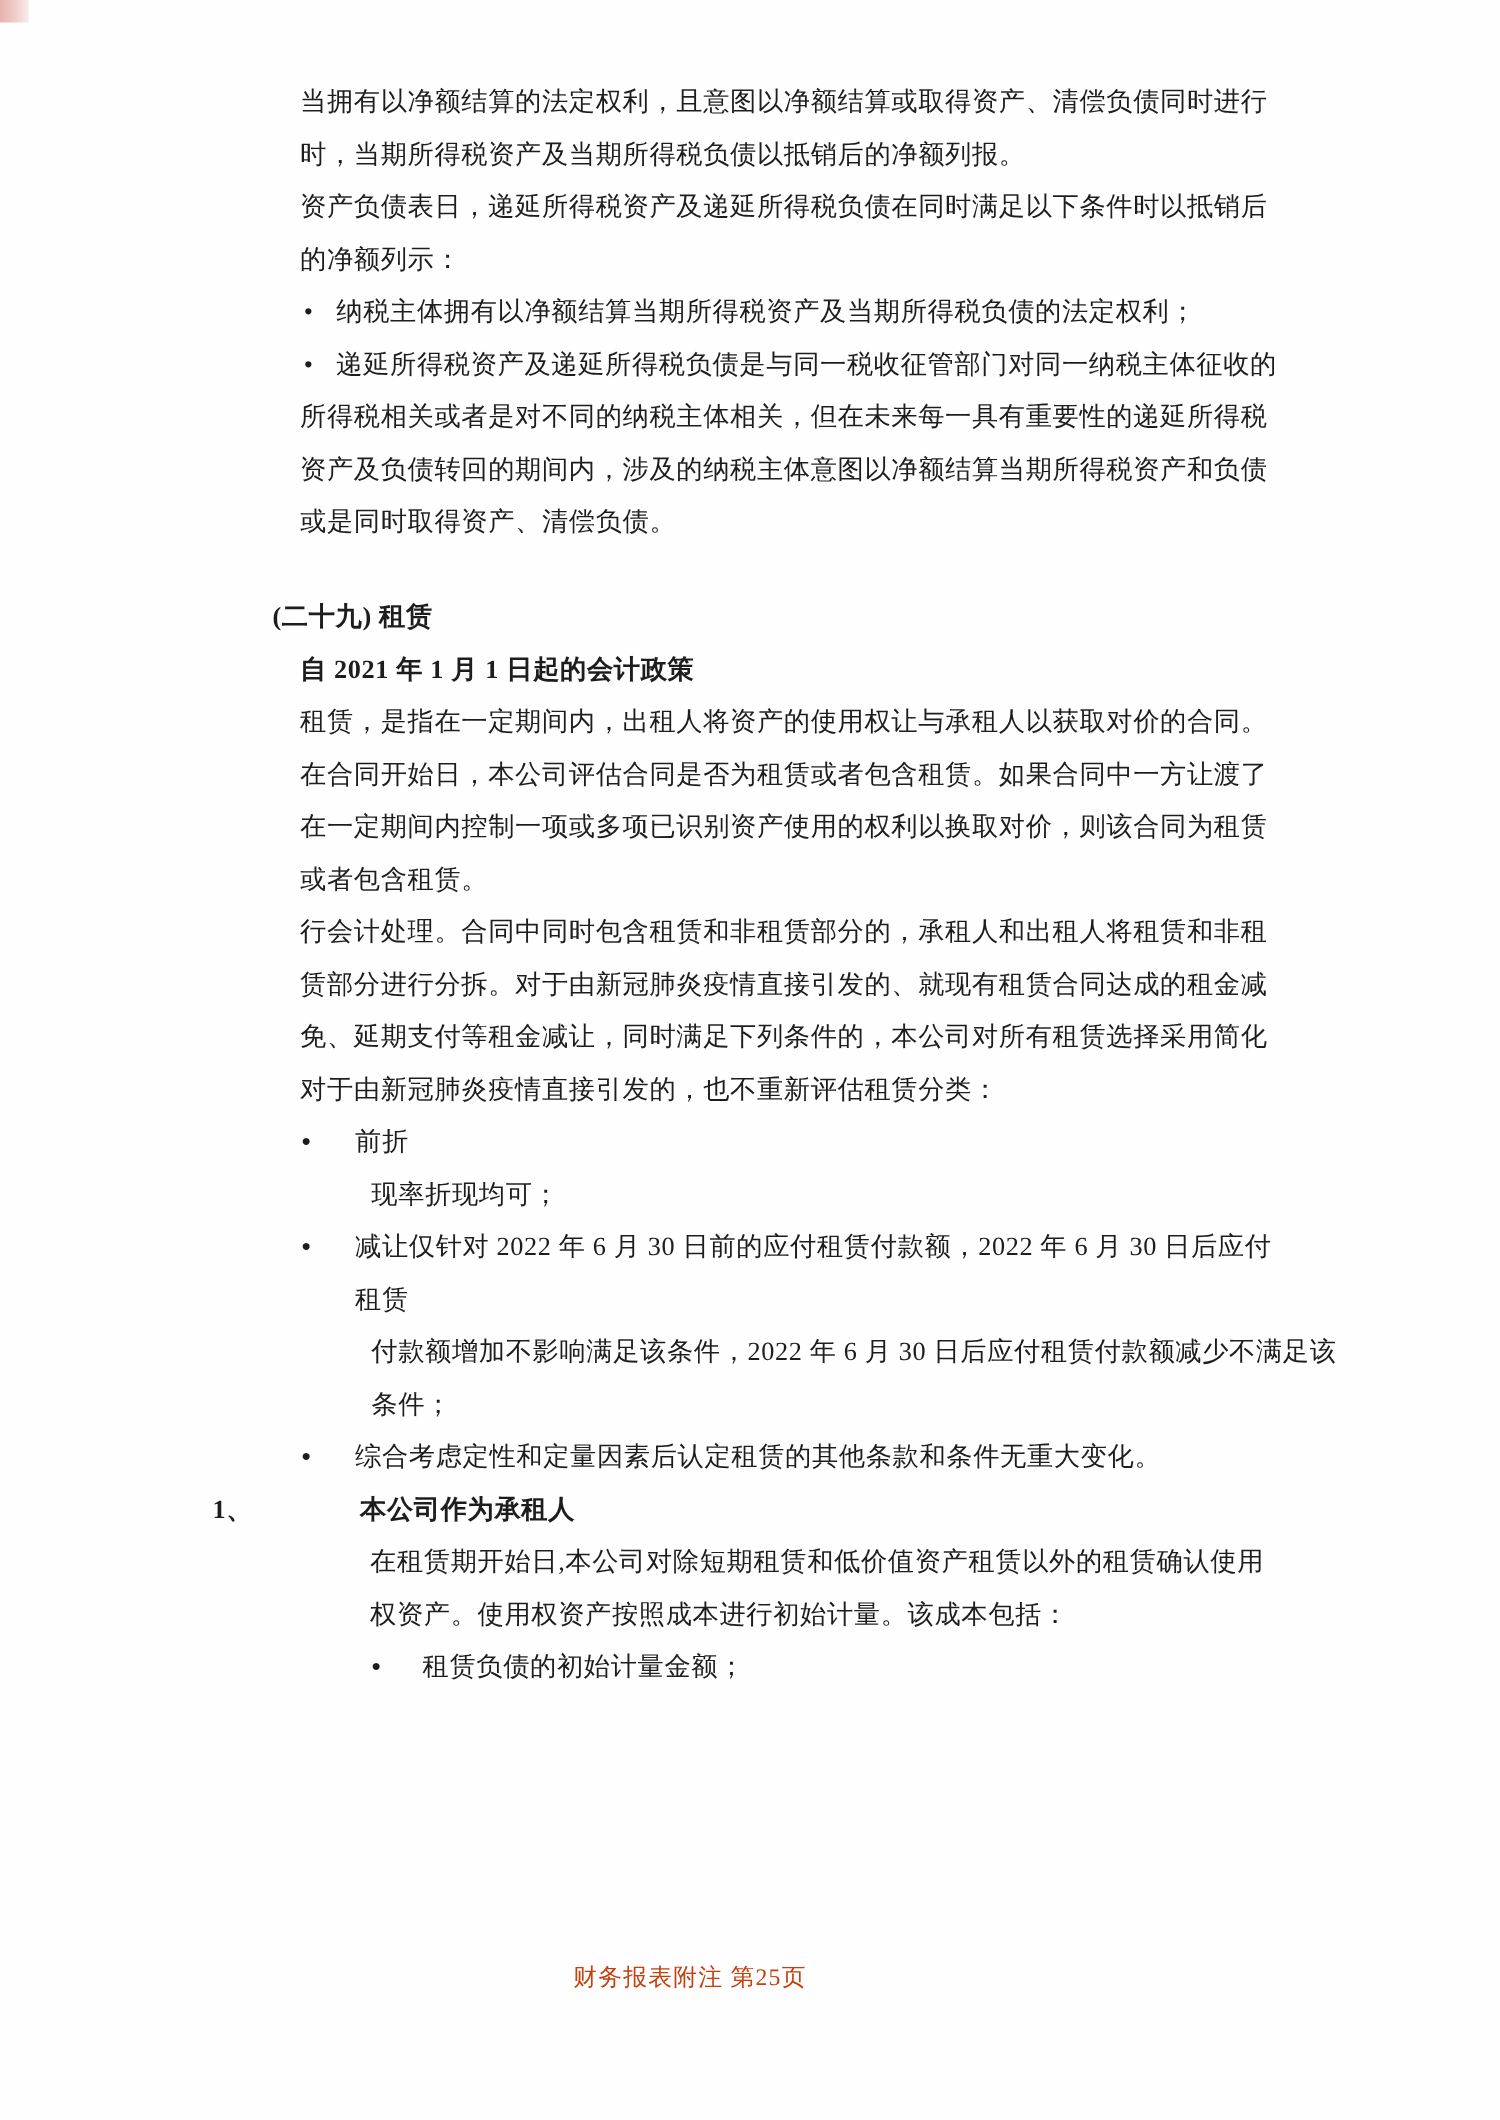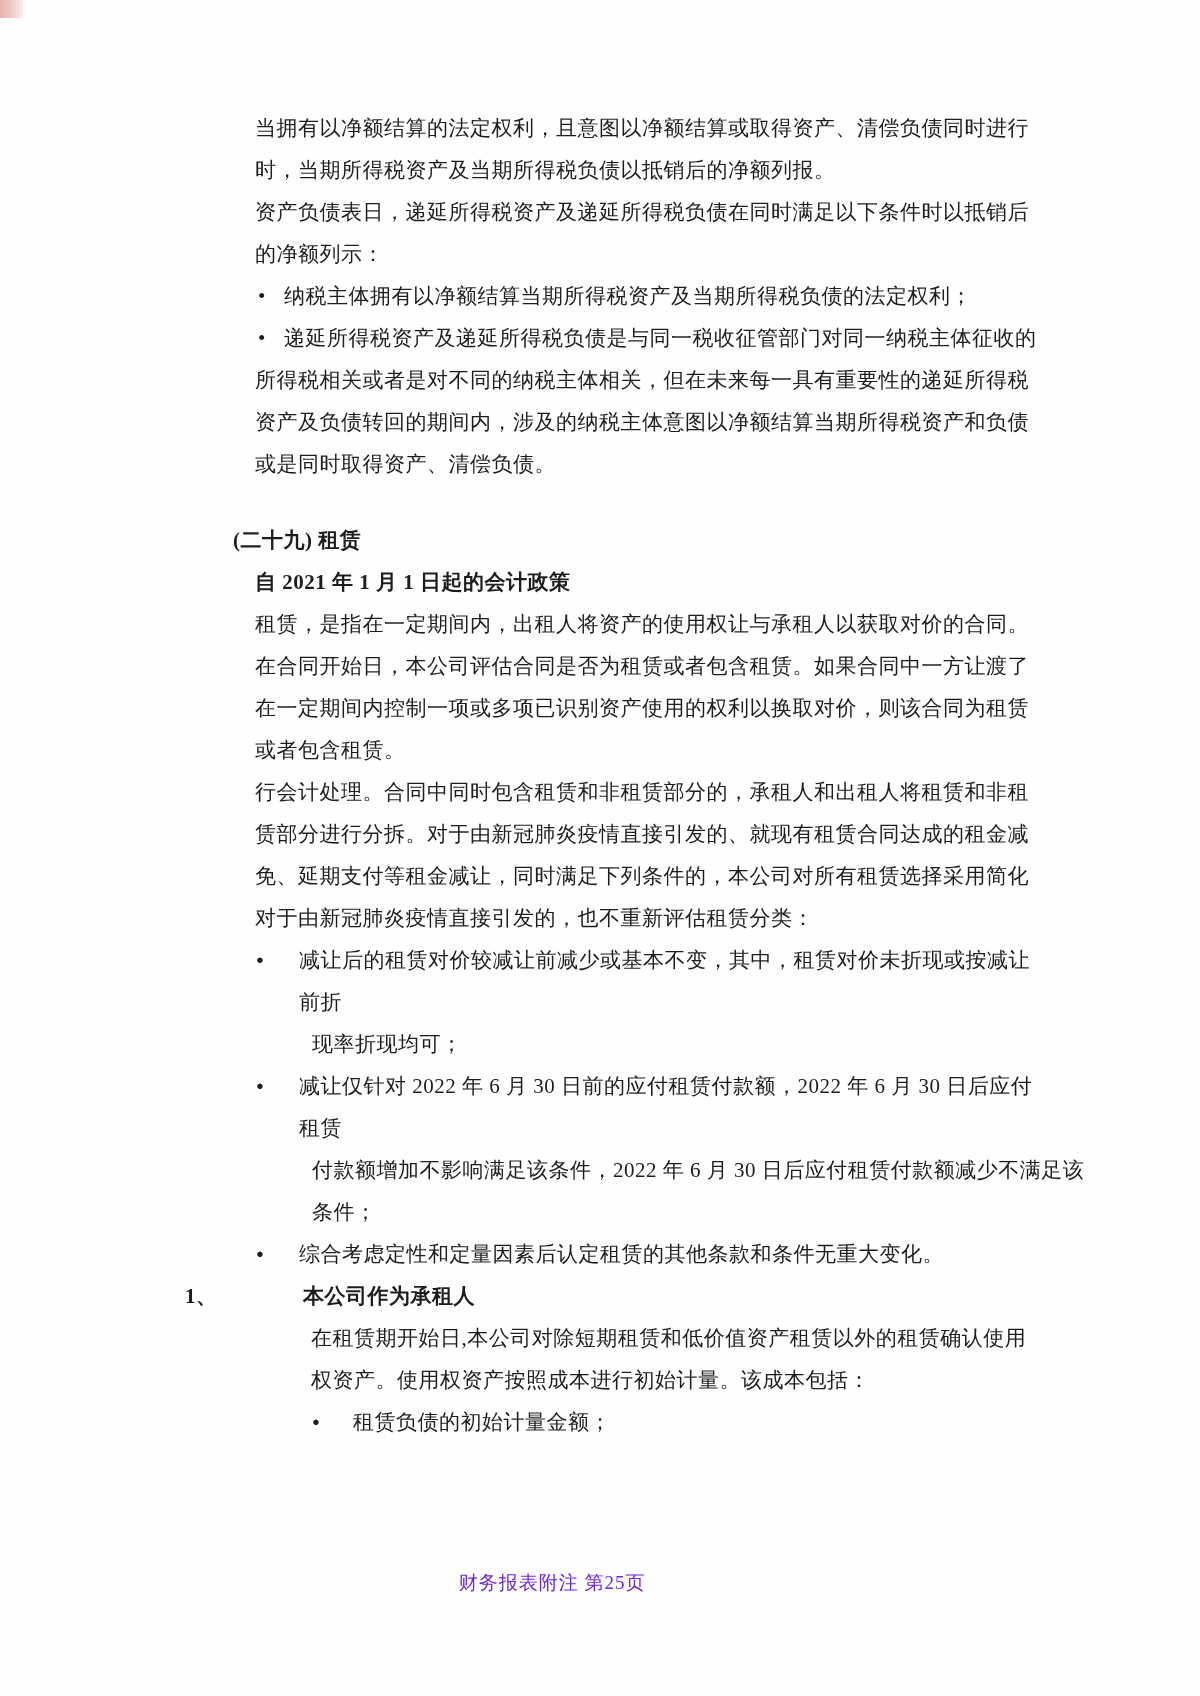--- a/index.html
+++ b/index.html
@@ -14,23 +14,23 @@
   }
   .corner-mark{
     position:absolute;
     left:0;top:0;
     width:23px;height:18px;
     background:linear-gradient(90deg,#e3aba3 0%,#eec9c4 55%,#f8eceb 100%);
     opacity:.9;
   }
   .content{
     position:absolute;
-    left:15px;top:0;
+    left:0;top:0;
     width:1120px;
-    padding-top:107px;
+    padding-top:60px;
   }
   .line{
     position:relative;
     line-height:42px;
     font-size:21px;
     white-space:pre;
     letter-spacing:.5px;
   }
   .indent-para{padding-left:240px;}
   .b1-text{padding-left:269px;}
@@ -48,21 +48,21 @@
   .marker2{position:absolute;left:241px;font-size:13px;}
   .marker3{position:absolute;left:297px;font-size:13px;}
   .spacer{height:34px;}
   .footer{
     position:absolute;
     top:1562px;left:0;
     width:1104px;
     text-align:center;
     font-size:19px;
     line-height:42px;
-    color:#6d28d9;
+    color:#c2410c;
     letter-spacing:1px;
   }
 </style>
 </head>
 <body>
 
 <div class="page">
   <div class="corner-mark"></div>
   <div class="content" id="doc-content">
       <div class="line indent-para"><span>当拥有以净额结算的法定权利，且意图以净额结算或取得资产、清偿负债同时进行</span></div>
@@ -78,21 +78,21 @@
       <div class="line sec-head"><span>(二十九)</span><span> </span><span>租赁</span></div>
       <div class="line bold-sub"><span>自 2021 年 1 月 1 日起的会计政策</span></div>
       <div class="line indent-para"><span>租赁，是指在一定期间内，出租人将资产的使用权让与承租人以获取对价的合同。</span></div>
       <div class="line indent-para"><span>在合同开始日，本公司评估合同是否为租赁或者包含租赁。如果合同中一方让渡了</span></div>
       <div class="line indent-para"><span>在一定期间内控制一项或多项已识别资产使用的权利以换取对价，则该合同为租赁</span></div>
       <div class="line indent-para"><span>或者包含租赁。</span></div>
       <div class="line indent-para"><span>行会计处理。合同中同时包含租赁和非租赁部分的，承租人和出租人将租赁和非租</span></div>
       <div class="line indent-para"><span>赁部分进行分拆。对于由新冠肺炎疫情直接引发的、就现有租赁合同达成的租金减</span></div>
       <div class="line indent-para"><span>免、延期支付等租金减让，同时满足下列条件的，本公司对所有租赁选择采用简化</span></div>
       <div class="line indent-para"><span>对于由新冠肺炎疫情直接引发的，也不重新评估租赁分类：</span></div>
-      <div class="line b2-text"><span class="marker2">●</span><span>减让后的租赁对价较减让前减少或基本不变，其中，租赁对价未折现或按减让</span></div>
+      <div class="line b2-text"><span class="marker2">●</span></div>
       <div class="line b2-hang"><span>前折</span></div>
       <div class="line b2-cont"><span>现率折现均可；</span></div>
       <div class="line b2-text"><span class="marker2">●</span><span>减让仅针对 2022 年 6 月 30 日前的应付租赁付款额，2022 年 6 月 30 日后应付</span></div>
       <div class="line b2-hang"><span>租赁</span></div>
       <div class="line b2-cont"><span>付款额增加不影响满足该条件，2022 年 6 月 30 日后应付租赁付款额减少不满足该</span></div>
       <div class="line b2-cont"><span>条件；</span></div>
       <div class="line b2-text"><span class="marker2">●</span><span>综合考虑定性和定量因素后认定租赁的其他条款和条件无重大变化。</span></div>
       <div class="line num-head"><span class="num">1、</span><span>本公司作为承租人</span></div>
       <div class="line sub-para"><span>在租赁期开始日,本公司对除短期租赁和低价值资产租赁以外的租赁确认使用</span></div>
       <div class="line sub-para"><span>权资产。使用权资产按照成本进行初始计量。该成本包括：</span></div>

